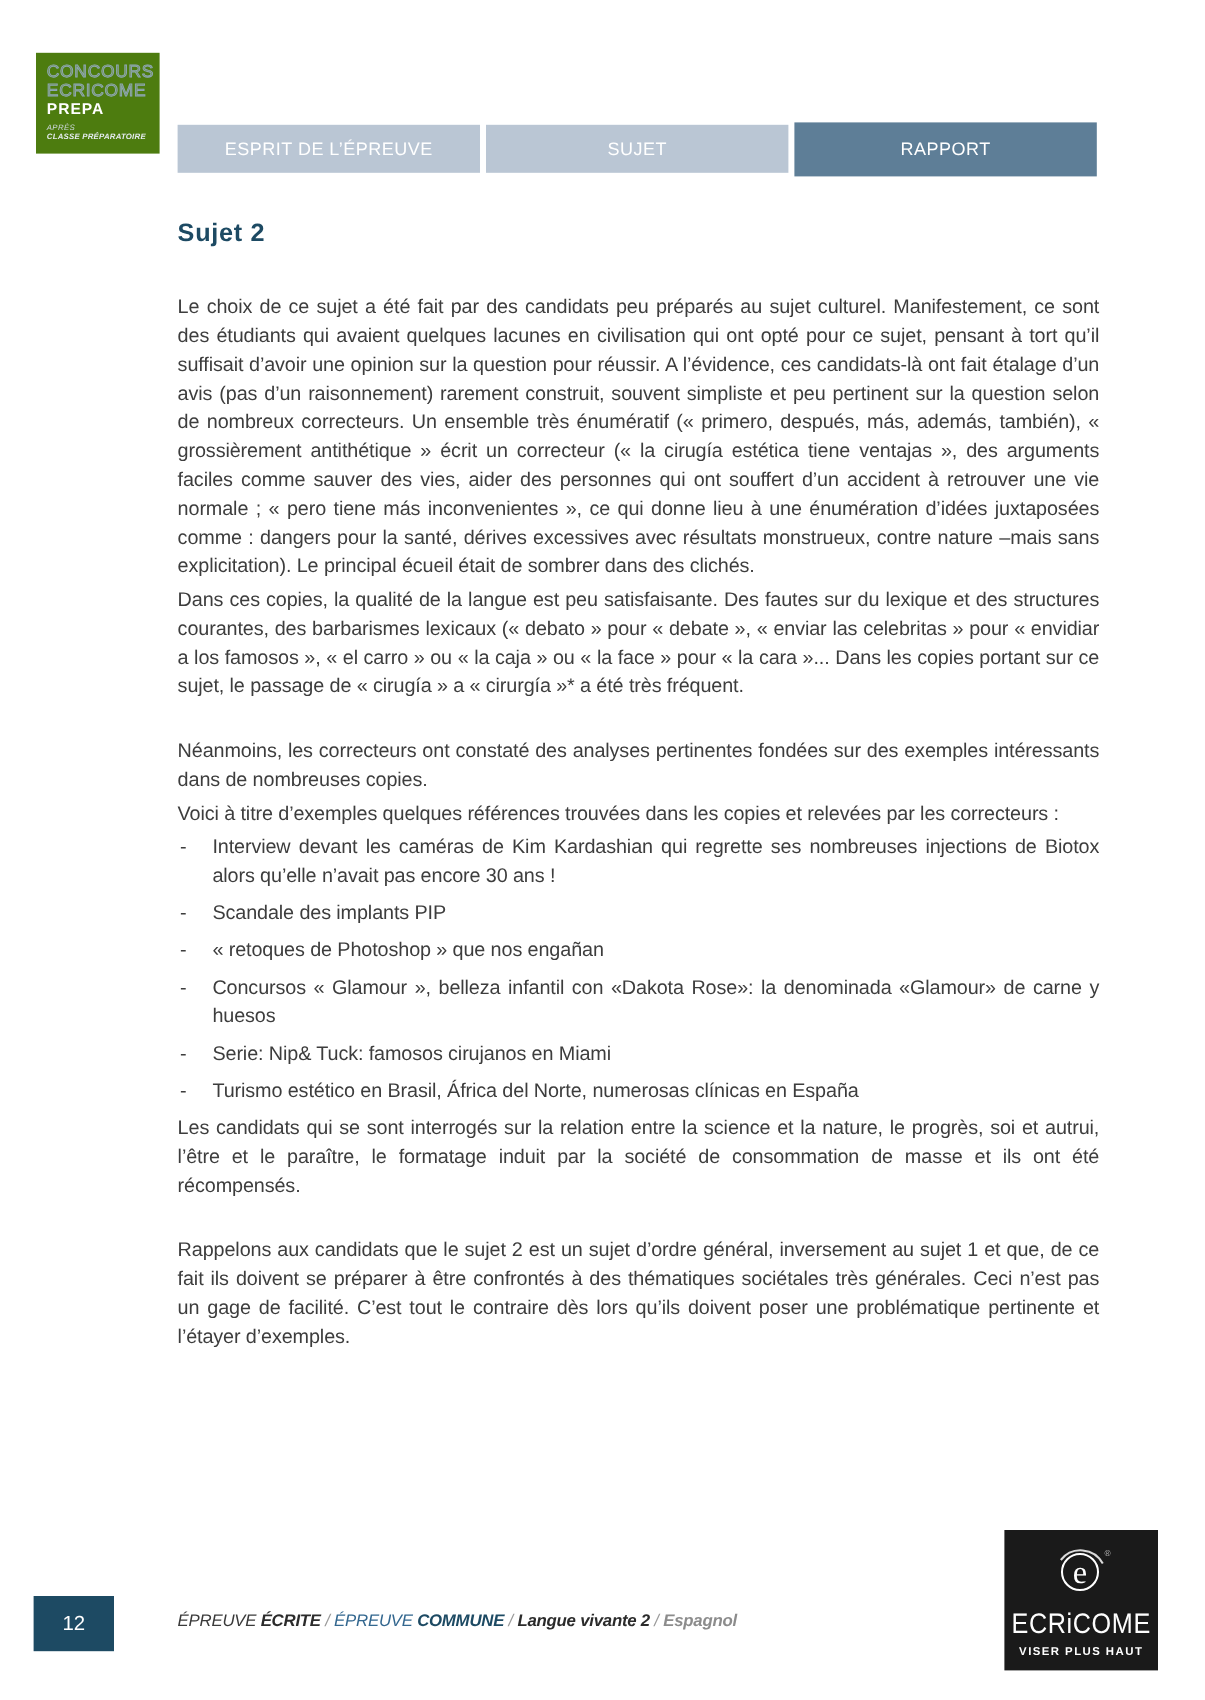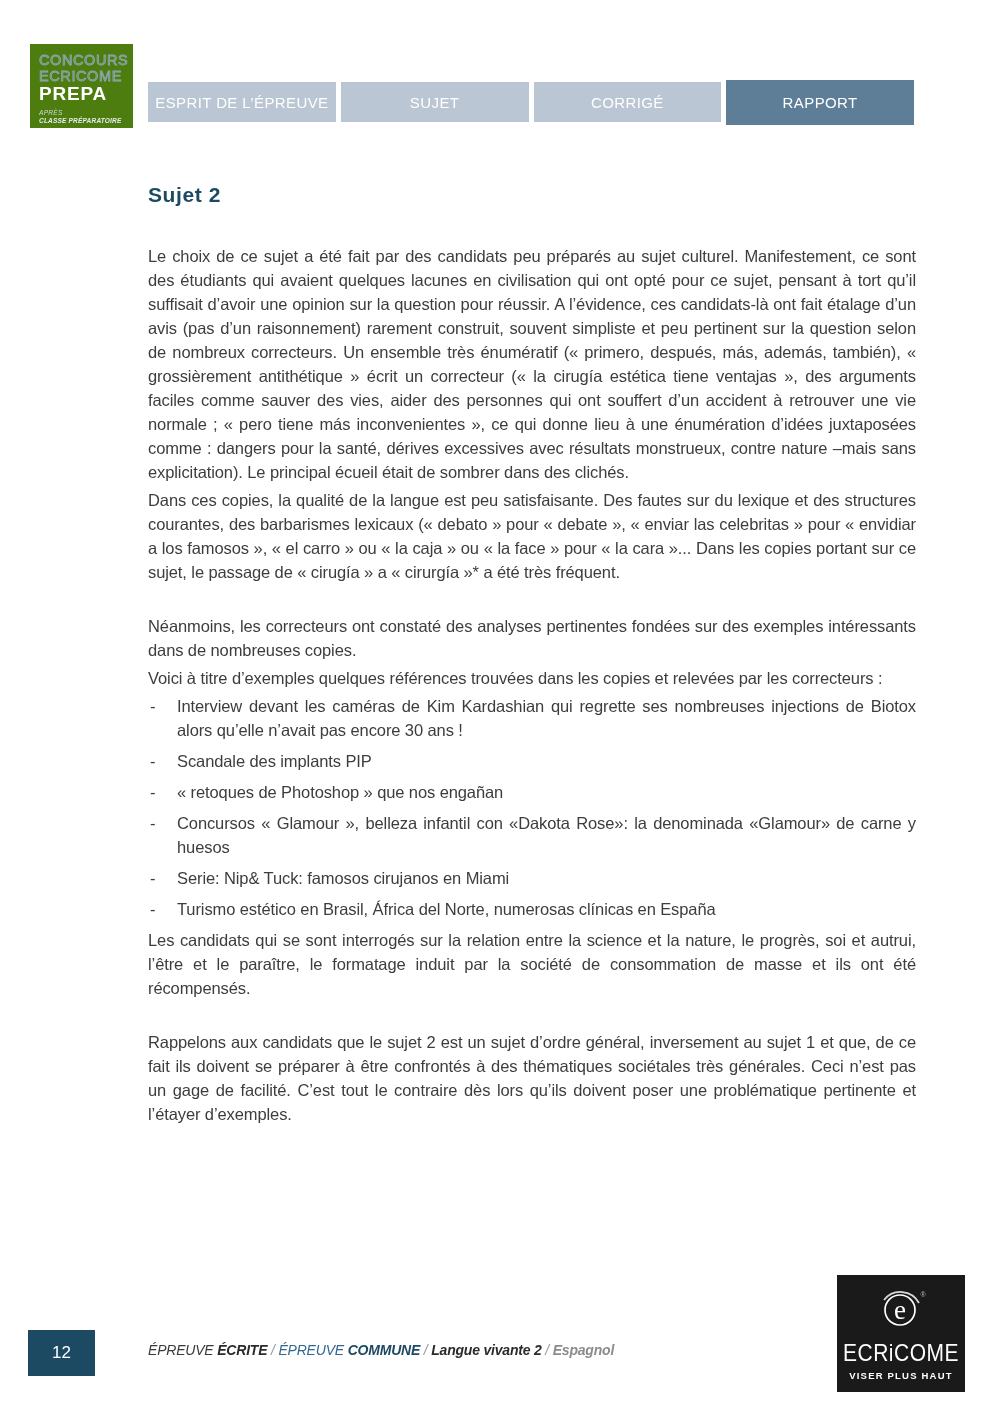--- a/index.html
+++ b/index.html
@@ -21,29 +21,29 @@
     padding:9px 8px 6px 9px;
     line-height:1;
   }
   .brand-logo .outline {
     font-size:14.5px; letter-spacing:0.6px; font-weight:400;
     color:rgba(195,210,220,0.28);
     -webkit-text-stroke:0.8px #8ea6b6;
     margin-bottom:1px;
   }
   .brand-logo .prepa {
-    font-size:19px; font-weight:bold; color:#ffffff;
+    font-size:13px; font-weight:bold; color:#ffffff;
     letter-spacing:0.8px; margin-bottom:7px;
   }
   .brand-logo .tiny  { font-size:6.5px; font-style:italic; color:#cfd9e0; letter-spacing:0.3px; }
   .brand-logo .tiny2 { font-size:6.5px; font-style:italic; font-weight:bold; color:#e6ecf0; letter-spacing:0.2px; margin-top:1px;}
 
   
   .tabs {
-    position:absolute; left:148px; top:82px; width:766px; height:40px;
+    position:absolute; left:148px; top:104px; width:766px; height:40px;
     display:flex; gap:5px; align-items:flex-start;
   }
   .tab {
     flex:1; height:40px;
     background:#bac6d4;
     color:#ffffff;
     display:flex; align-items:center; justify-content:center;
     font-size:15px; letter-spacing:0.4px;
     cursor:pointer;
   }
@@ -122,21 +122,20 @@
     <div class="outline">CONCOURS</div>
     <div class="outline">ECRICOME</div>
     <div class="prepa">PREPA</div>
     <div class="tiny">APRÈS</div>
     <div class="tiny2">CLASSE PRÉPARATOIRE</div>
   </div>
 
   <div class="tabs">
     <div class="tab">ESPRIT DE L’ÉPREUVE</div>
     <div class="tab">SUJET</div>
-    <div class="tab">CORRIGÉ</div>
     <div class="tab active">RAPPORT</div>
   </div>
 
   <div class="content">
     <h1>Sujet 2</h1>
     <p>Le choix de ce sujet a été fait par des candidats peu préparés au sujet culturel. Manifestement, ce sont des étudiants qui avaient quelques lacunes en civilisation qui ont opté pour ce sujet, pensant à tort qu’il suffisait d’avoir une opinion sur la question pour réussir. A l’évidence, ces candidats-là ont fait étalage d’un avis (pas d’un raisonnement) rarement construit, souvent simpliste et peu pertinent sur la question selon de nombreux correcteurs. Un ensemble très énumératif (« primero, después, más, además, también), « grossièrement antithétique » écrit un correcteur (« la cirugía estética tiene ventajas », des arguments faciles comme sauver des vies, aider des personnes qui ont souffert d’un accident à retrouver une vie normale ; « pero tiene más inconvenientes », ce qui donne lieu à une énumération d’idées juxtaposées comme : dangers pour la santé, dérives excessives avec résultats monstrueux, contre nature –mais sans explicitation). Le principal écueil était de sombrer dans des clichés.</p>
     <p>Dans ces copies, la qualité de la langue est peu satisfaisante. Des fautes sur du lexique et des structures courantes, des barbarismes lexicaux (« debato » pour « debate », « enviar las celebritas » pour « envidiar a los famosos », « el carro » ou « la caja » ou « la face » pour « la cara »... Dans les copies portant sur ce sujet, le passage de « cirugía » a « cirurgía »* a été très fréquent.</p>
     <p class="gap-lg">Néanmoins,  les correcteurs ont constaté des analyses pertinentes fondées sur des exemples intéressants dans de nombreuses  copies.</p>
     <p>Voici à titre d’exemples quelques  références trouvées dans les copies et relevées par les correcteurs :</p>
     <ul class="bullets">

